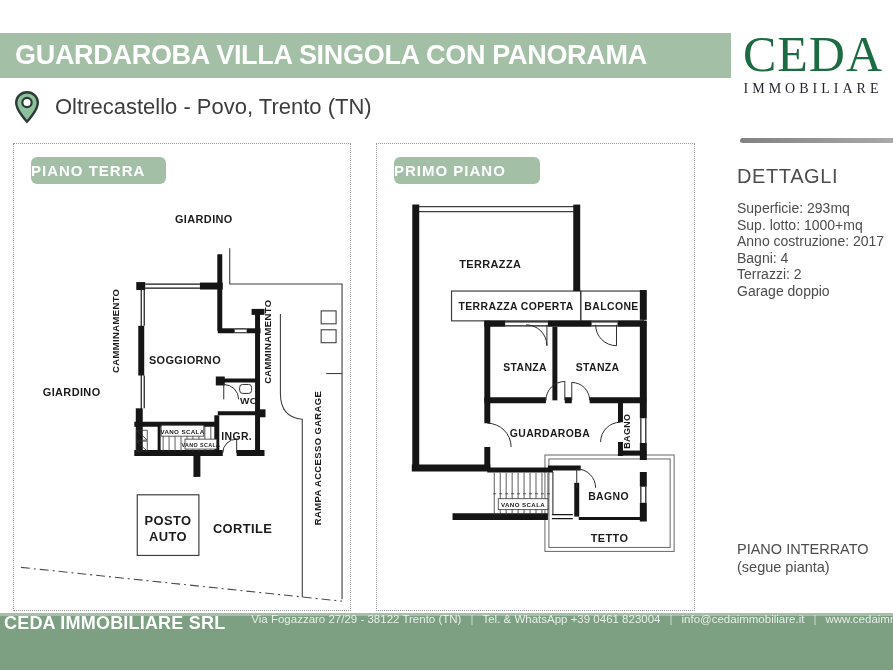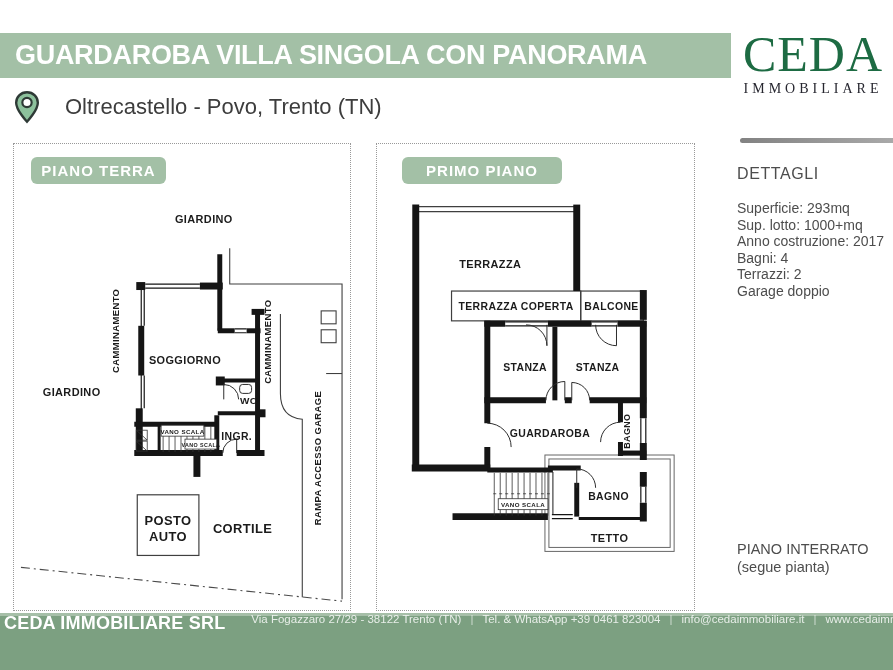--- a/index.html
+++ b/index.html
@@ -21,51 +21,51 @@
   .logo-main{
     font-family:"Liberation Serif",serif;font-size:50px;line-height:48px;
     color:#1d6b43;letter-spacing:1px;
   }
   .logo-sub{
     font-family:"Liberation Serif",serif;font-size:14px;letter-spacing:4px;
     color:#26262f;margin-top:3px;
   }
   .location{
     position:absolute;left:14px;top:88px;height:38px;
-    display:flex;align-items:center;gap:25px;
+    display:flex;align-items:center;gap:15px;
   }
   .location-text{font-size:22px;color:#3d3d3d;}
   
   .panel{
     position:absolute;top:143px;background:#fff;
     border:1px dotted #999;box-sizing:border-box;
   }
   .panel.left{left:13px;width:338px;height:468px;}
   .panel.right{left:376px;width:319px;height:468px;}
   .plan-badge{
     position:absolute;left:17px;top:13px;z-index:5;
     background:#a3c0a6;color:#fff;font-weight:bold;font-size:15px;
-    letter-spacing:1px;padding:5px 0;width:135px;text-align:center;
+    letter-spacing:1px;padding:5px 0;width:135px;text-align:left;
     border-radius:6px;
   }
-  .panel.right .plan-badge{width:160px;margin-left:8px;}
+  .panel.right .plan-badge{width:146px;}
   .plan-svg{position:absolute;left:0;top:0;width:100%;height:100%;}
   svg text{
     font-family:"Liberation Sans",sans-serif;font-weight:bold;fill:#1b1b1b;
     letter-spacing:0.4px;
   }
   
   .details-rule{
     position:absolute;left:740px;top:138px;width:153px;height:5px;
     border-radius:3px 0 0 3px;
     background:linear-gradient(to right,#828282,#a9a9a9);
   }
   .details-heading{
     position:absolute;left:737px;top:165px;
-    font-size:16px;color:#4d4d4d;letter-spacing:0.6px;
+    font-size:20px;color:#4d4d4d;letter-spacing:0.6px;
   }
   .details-list{
     position:absolute;left:737px;top:200px;margin:0;padding:0;
     list-style:none;font-size:14px;line-height:16.5px;color:#4d4d4d;
   }
   .piano-interrato{
     position:absolute;left:737px;top:540px;
     font-size:14.5px;line-height:18px;color:#4d4d4d;
   }
   

